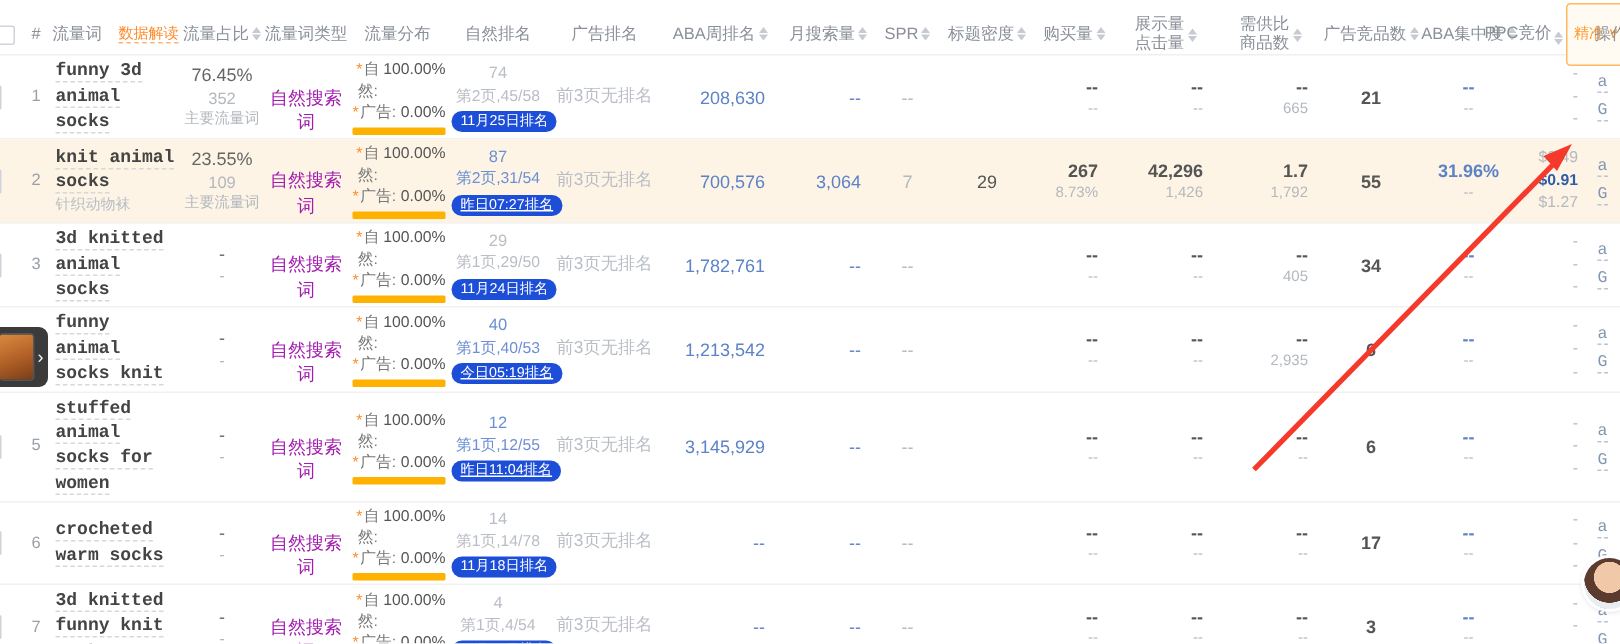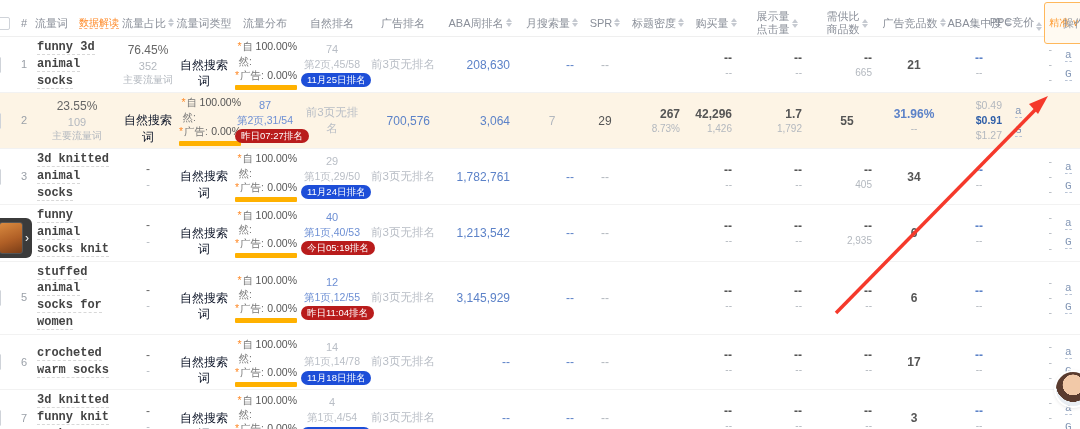--- a/index.html
+++ b/index.html
@@ -26,34 +26,34 @@
   .cell.r{text-align:right;padding-right:10px;}
   .muted{color:#b3b8bf;}
   .tiny{font-size:10px;}
   .sub{font-size:10px;color:#b9bec6;margin-top:1px;}
   .idx{color:#9aa0a8;font-size:11px;}
   .cbx{width:11px;height:11px;border:1px solid #cfd3d9;border-radius:2px;background:#fff;margin-left:-4px;}
   .kw{color:#444;font-weight:bold;font-size:12px;border-bottom:1px dashed #d8d8d8;line-height:1.4;cursor:pointer;}
   .share-pct{color:#666;}
   .share-cnt{color:#b3b8bf;font-size:11px;}
   .share-lbl{color:#b3b8bf;font-size:10px;}
-  .type{color:#0f172a;margin-top:16px;}
+  .type{color:#a21caf;margin-top:16px;}
   
   .dist{width:62px;margin:0 auto;font-size:10.5px;}
   .dist-line{display:flex;justify-content:space-between;}
   .star{color:#ff8b2a;margin-right:1px;}
   .dist-lab{color:#777;}
   .dist-val{color:#555;}
   .bar{height:5px;background:#ffb100;border-radius:1px;margin-top:3px;}
   
   .rank-num{font-size:11px;color:#b9bec6;}
   .rank-page{font-size:10.5px;color:#b9bec6;}
   .rank[data-variant="blue"] .rank-num,.rank[data-variant="blue"] .rank-page{color:#6d8fd4;}
   .badge{display:inline-block;font-size:9.5px;color:#fff;background:#1d4ed8;border-radius:8px;padding:0 6px;line-height:14px;margin-top:2px;white-space:nowrap;}
-  .rank[data-variant="blue"] .badge{background:#b91c1c;}
+  .rank[data-variant="blue"] .badge{background:#1d4ed8;text-decoration:underline;}
   .adrank{color:#b9bec6;font-size:11.5px;}
   .blue{color:#5c82c8;}
   .blue-bold{color:#5c82c8;font-weight:bold;}
   .num-strong{color:#555;font-weight:bold;}
   .ppc-line{font-size:10.5px;color:#b3b8bf;line-height:1.45;}
   .ppc[data-variant="hl"] .ppc-mid{color:#2e5ea8;font-weight:bold;}
   .act{font-size:11px;color:#8296b5;line-height:1.7;}
   .act span{border-bottom:1px dashed #b9c4d6;cursor:pointer;}
   
   .arrow-overlay{position:absolute;left:0;top:0;pointer-events:none;z-index:30;}
@@ -225,20 +225,24 @@
       </div>
       <div class="cell l act">
         <div><span>a</span></div>
         <div><span>G</span></div>
       </div>
     </div>
 
     <div class="grid trow" data-variant="hl">
       <div class="cell l"><span class="cbx"></span></div>
       <div class="cell idx">2</div>
+      <div class="cell l">
+        <span class="kw">knit animal socks</span>
+        <div class="sub">针织动物袜</div>
+      </div>
       <div class="cell">
         <div class="share-pct">23.55%</div>
         <div class="share-cnt">109</div>
         <div class="share-lbl">主要流量词</div>
       </div>
       <div class="cell type">自然搜索词</div>
       <div class="cell">
         <div class="dist">
           <div class="dist-line">
               <span class="dist-lab"><span class="star">*</span><span>自然:</span></span>

